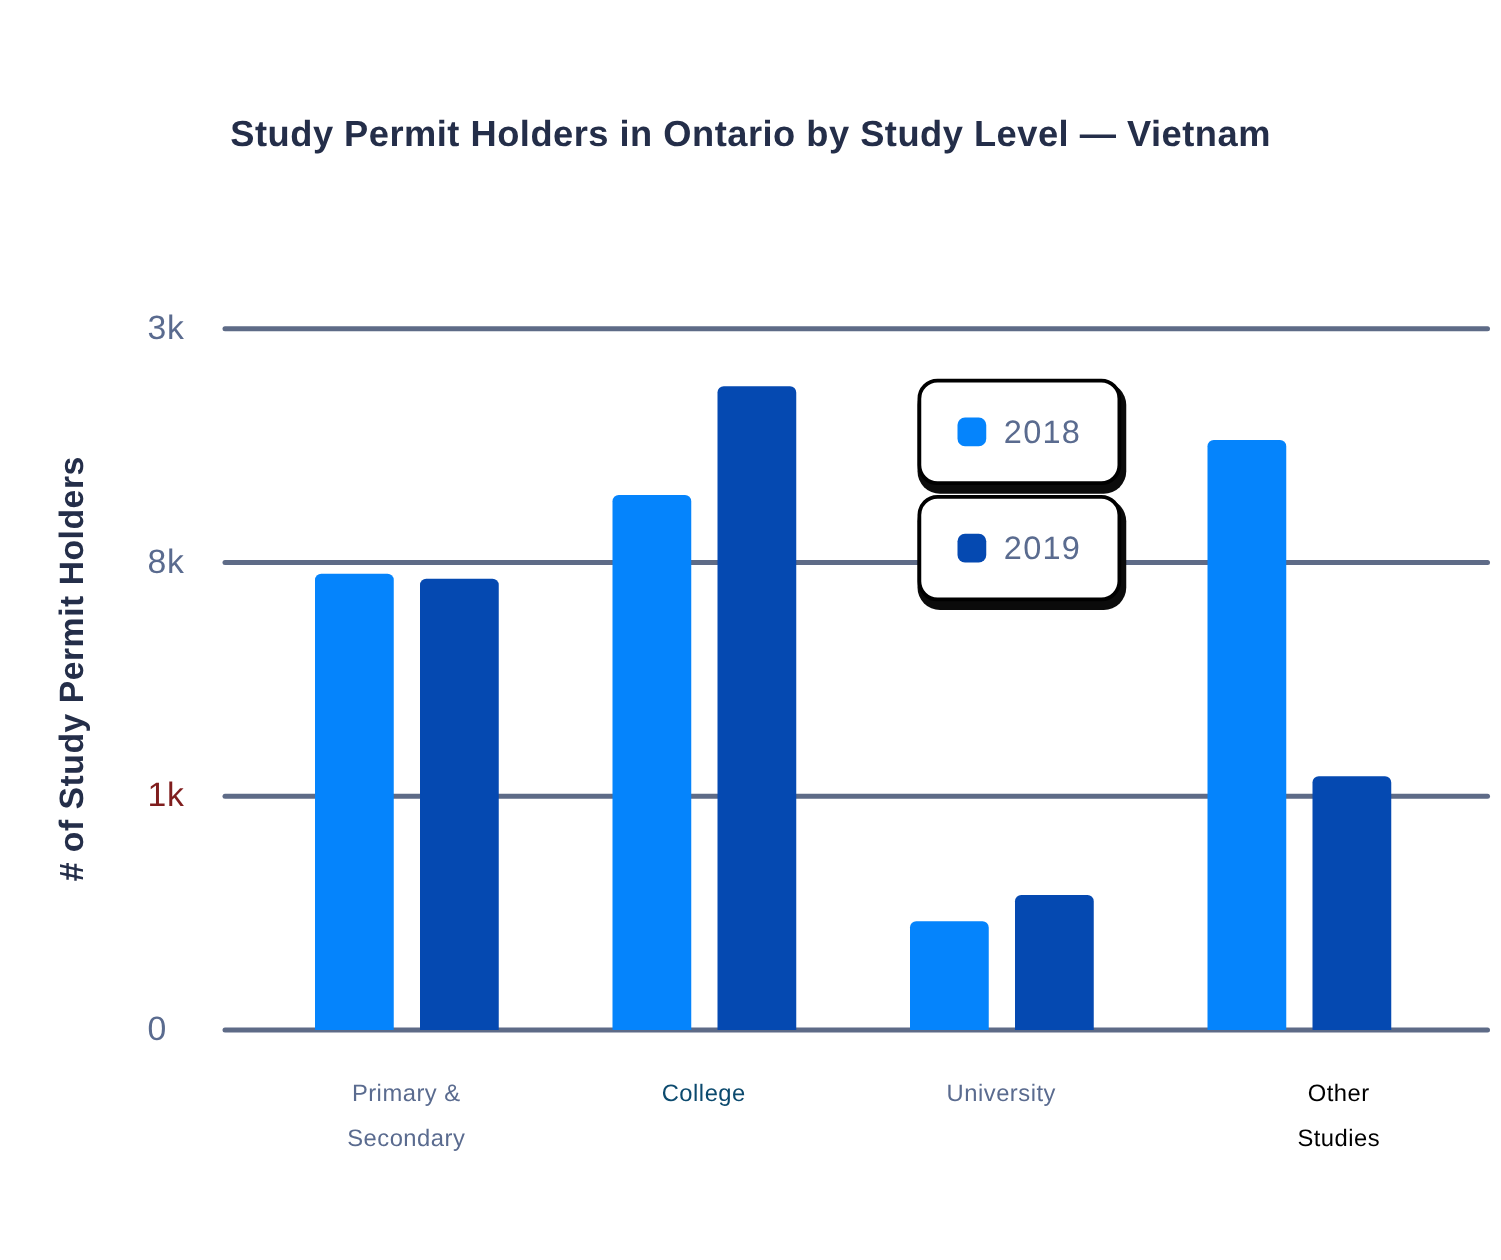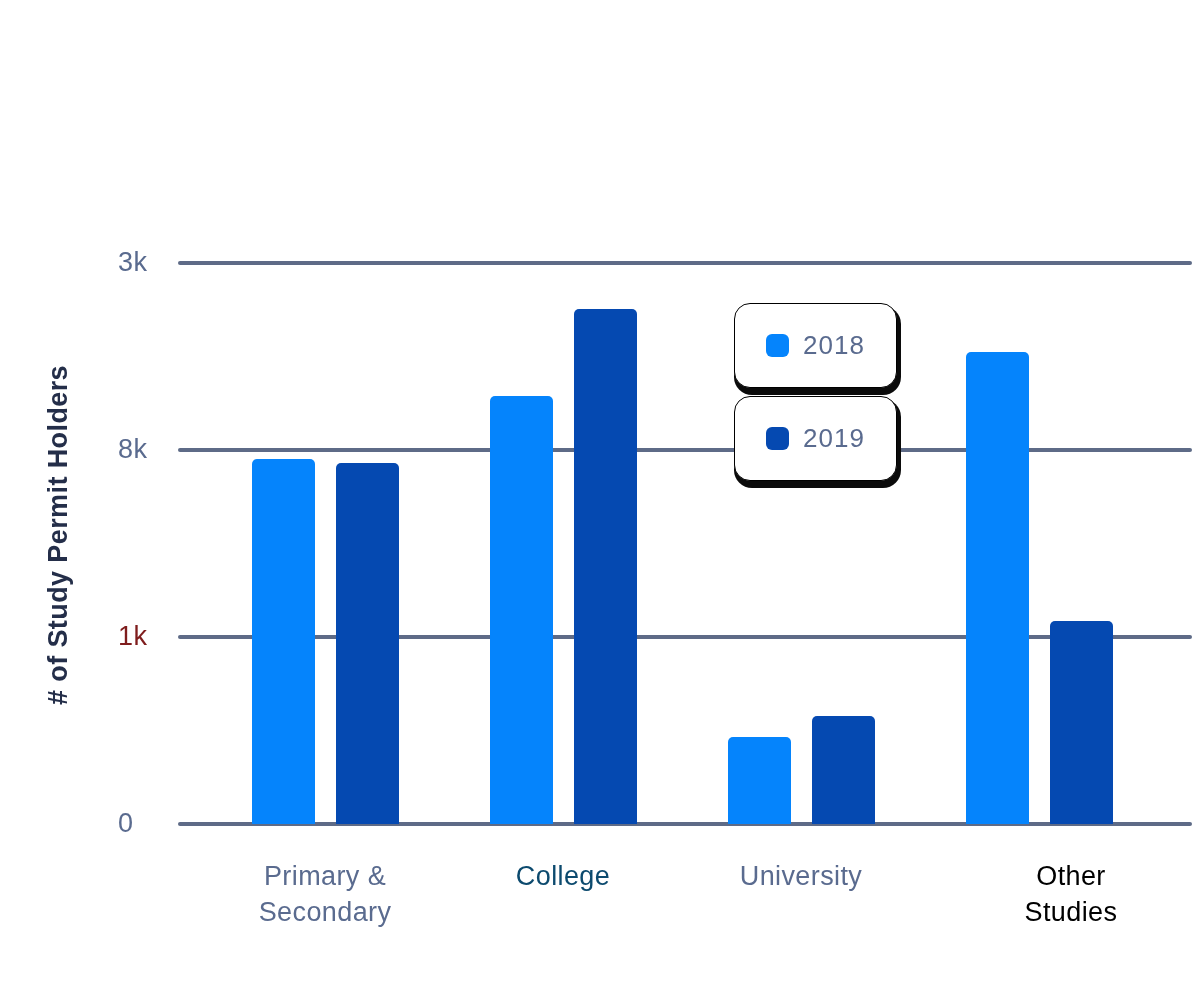--- a/index.html
+++ b/index.html
@@ -6,33 +6,34 @@
   .chart{position:relative;width:1201px;height:1008px;background:#ffffff;overflow:hidden;
          font-family:"Liberation Sans",sans-serif;}
   .title{position:absolute;top:92px;left:0;width:100%;margin:0;text-align:center;
          font-size:29px;font-weight:700;color:#242e49;letter-spacing:.4px;}
   .y-title{position:absolute;top:535px;left:58px;transform:translate(-50%,-50%) rotate(-90deg);
          font-size:27px;font-weight:700;color:#242e49;white-space:nowrap;letter-spacing:.4px;}
   .gridline{position:absolute;height:4px;background:#5e6b87;border-radius:2px;z-index:1;}
   .y-tick{position:absolute;width:70px;text-align:left;font-size:27px;font-weight:500;
          color:#5a6b8f;z-index:1;letter-spacing:.5px;}
   .bar{position:absolute;border-radius:5px 5px 0 0;z-index:2;}
-  .x-label{position:absolute;text-align:center;font-size:27px;font-weight:500;color:#5a6b8f;
+  .x-label{position:absolute;text-align:center;font-size:19px;font-weight:500;color:#5a6b8f;
          white-space:pre-line;line-height:36px;letter-spacing:.4px;z-index:1;}
   .legend{position:absolute;left:734px;top:303px;z-index:5;display:flex;flex-direction:column;gap:8px;}
   .legend-item{box-sizing:border-box;width:163px;height:85px;background:#ffffff;
-         border:1px solid #000000;border-radius:16px;box-shadow:2px 5px 0 2px #0b0b0b;
+         border:3px solid #000000;border-radius:16px;box-shadow:2px 5px 0 2px #0b0b0b;
          display:flex;align-items:center;justify-content:center;gap:14px;cursor:pointer;}
   .swatch{width:23px;height:23px;border-radius:6px;}
   .legend-label{font-size:26px;font-weight:500;color:#5a6b8f;letter-spacing:1px;}
 </style>
 </head>
 <body>
 
 <div class="chart">
+  <h1 class="title">Study Permit Holders in Ontario by Study Level — Vietnam</h1>
   <div class="y-title"># of Study Permit Holders</div>
 
   <div id="gridlines">
       <div class="gridline" style="left: 178px; top: 261px; width: 1014px; background: rgb(94, 107, 135);"></div>
       <div class="gridline" style="left: 178px; top: 448px; width: 1014px; background: rgb(94, 107, 135);"></div>
       <div class="gridline" style="left: 178px; top: 635px; width: 1014px; background: rgb(94, 107, 135);"></div>
       <div class="gridline" style="left: 178px; top: 822px; width: 1014px; background: rgb(94, 107, 135);"></div>
     </div>
   <div id="yticks">
       <div class="y-tick" style="left: 118px; top: 247px; color: rgb(90, 107, 143);">3k</div>

